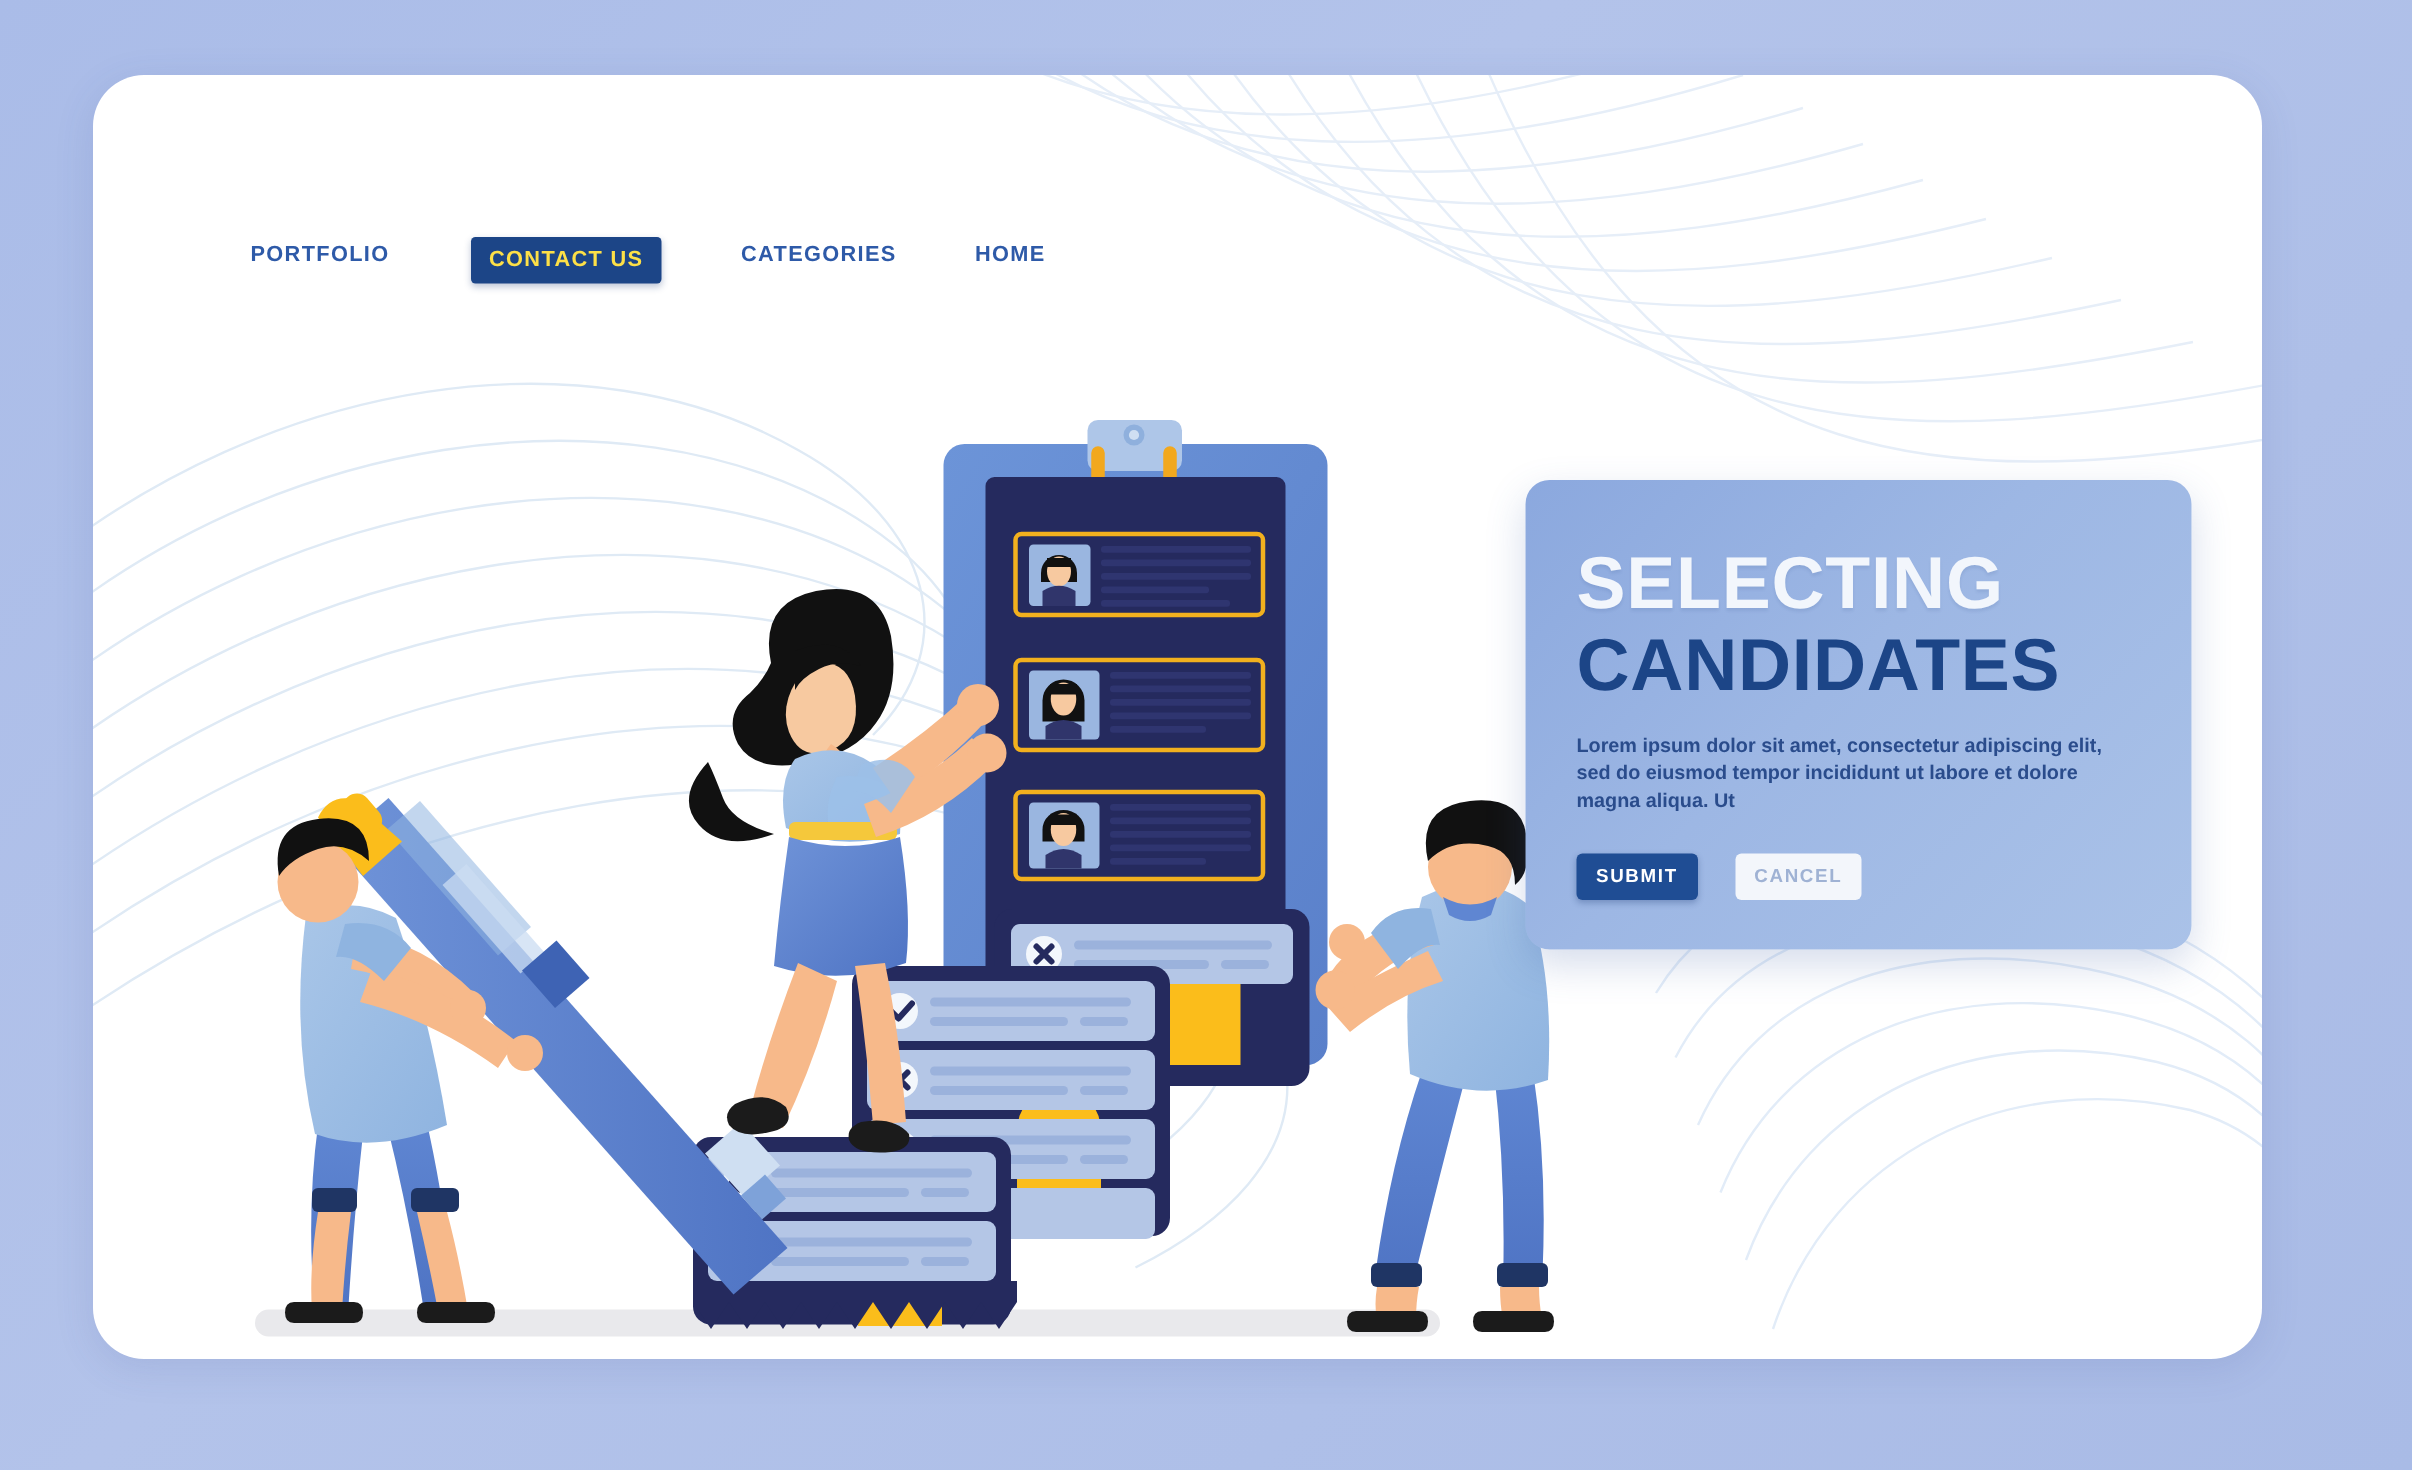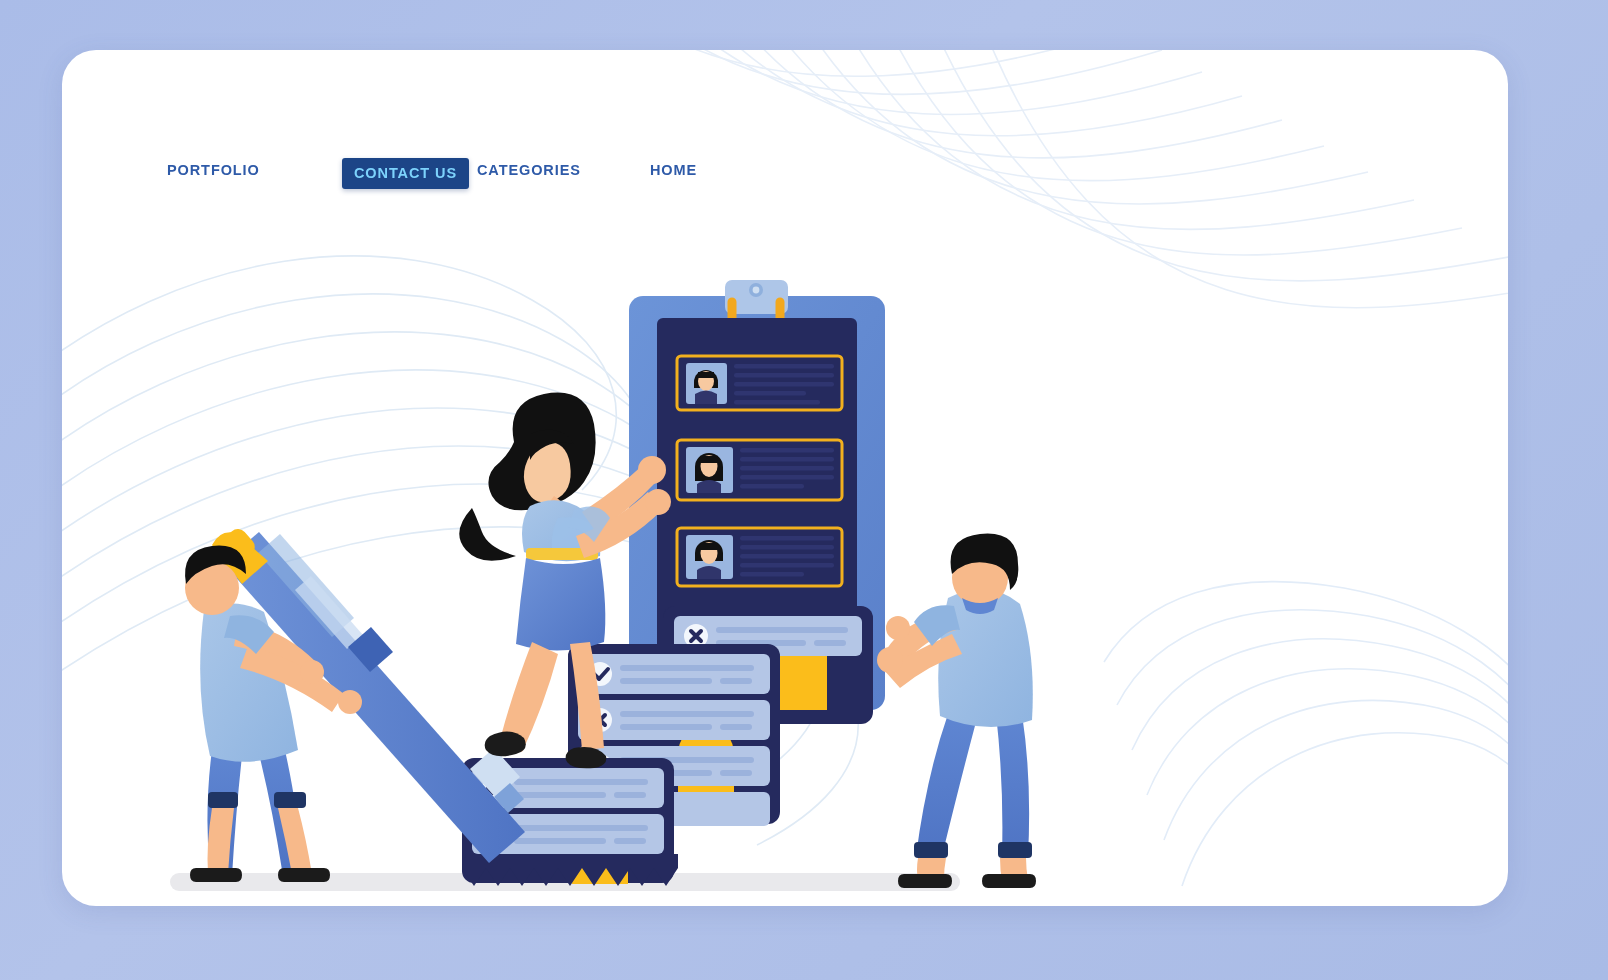--- a/index.html
+++ b/index.html
@@ -43,30 +43,29 @@
     font-weight:bold;
     letter-spacing:.9px;
     color:#2e5aa8;
     text-decoration:none;
     display:inline-block;
     white-space:nowrap;
   }
   .nav-pos{ position:absolute; top:112px; }
   #nav-portfolio { left:105px; }
   #nav-contact   { left:252px; top:108px; }
-  #nav-categories{ left:415px;text-align:right; }
+  #nav-categories{ left:432px;text-align:right; }
   #nav-home      { left:588px; }
 
   .nav-item.active{
     background:#1c4587;
-    color:#7dd3fc;
+    color:#fde047;
     padding:7px 12px 8px 12px;
     border-radius:3px;
     box-shadow:0 2px 5px rgba(20,50,110,.28);
-    margin-left:28px;
   }
 
   
   #panel{
     position:absolute;
     left:955px; top:270px;
     width:444px; height:313px;
     border-radius:16px;
     background:linear-gradient(135deg,#8ba8de 0%,#9db7e4 45%,#aac2e8 100%);
     box-shadow:0 10px 26px rgba(70,100,170,.22);
@@ -404,15 +403,24 @@
           <path d="M886 560 q-44 12 -62 40 l18 14 q22 -26 52 -34z" fill="#f7b98a"></path>
           <path d="M890 584 q-40 18 -68 36 l16 18 q30 -24 62 -34z" fill="#f7b98a"></path>
           <path d="M892 556 q-26 -4 -40 16 l18 24 q16 -18 28 -16z" fill="#8fb4e0"></path>
           <circle cx="828" cy="610" r="13" fill="#f7b98a"></circle>
           <circle cx="836" cy="578" r="12" fill="#f7b98a"></circle>
         </g>
 
       </svg>
     </div>
 
+    <div id="panel">
+      <div class="panel-t1">SELECTING</div>
+      <div class="panel-t2">CANDIDATES</div>
+      <div class="panel-body">Lorem ipsum dolor sit amet, consectetur adipiscing elit, sed do eiusmod tempor incididunt ut labore et dolore magna aliqua. Ut</div>
+      <div class="panel-btns">
+        <button class="btn-submit">SUBMIT</button>
+        <button class="btn-cancel">CANCEL</button>
+      </div>
+    </div>
 
   </div>
 </div>
 
 </body></html>

